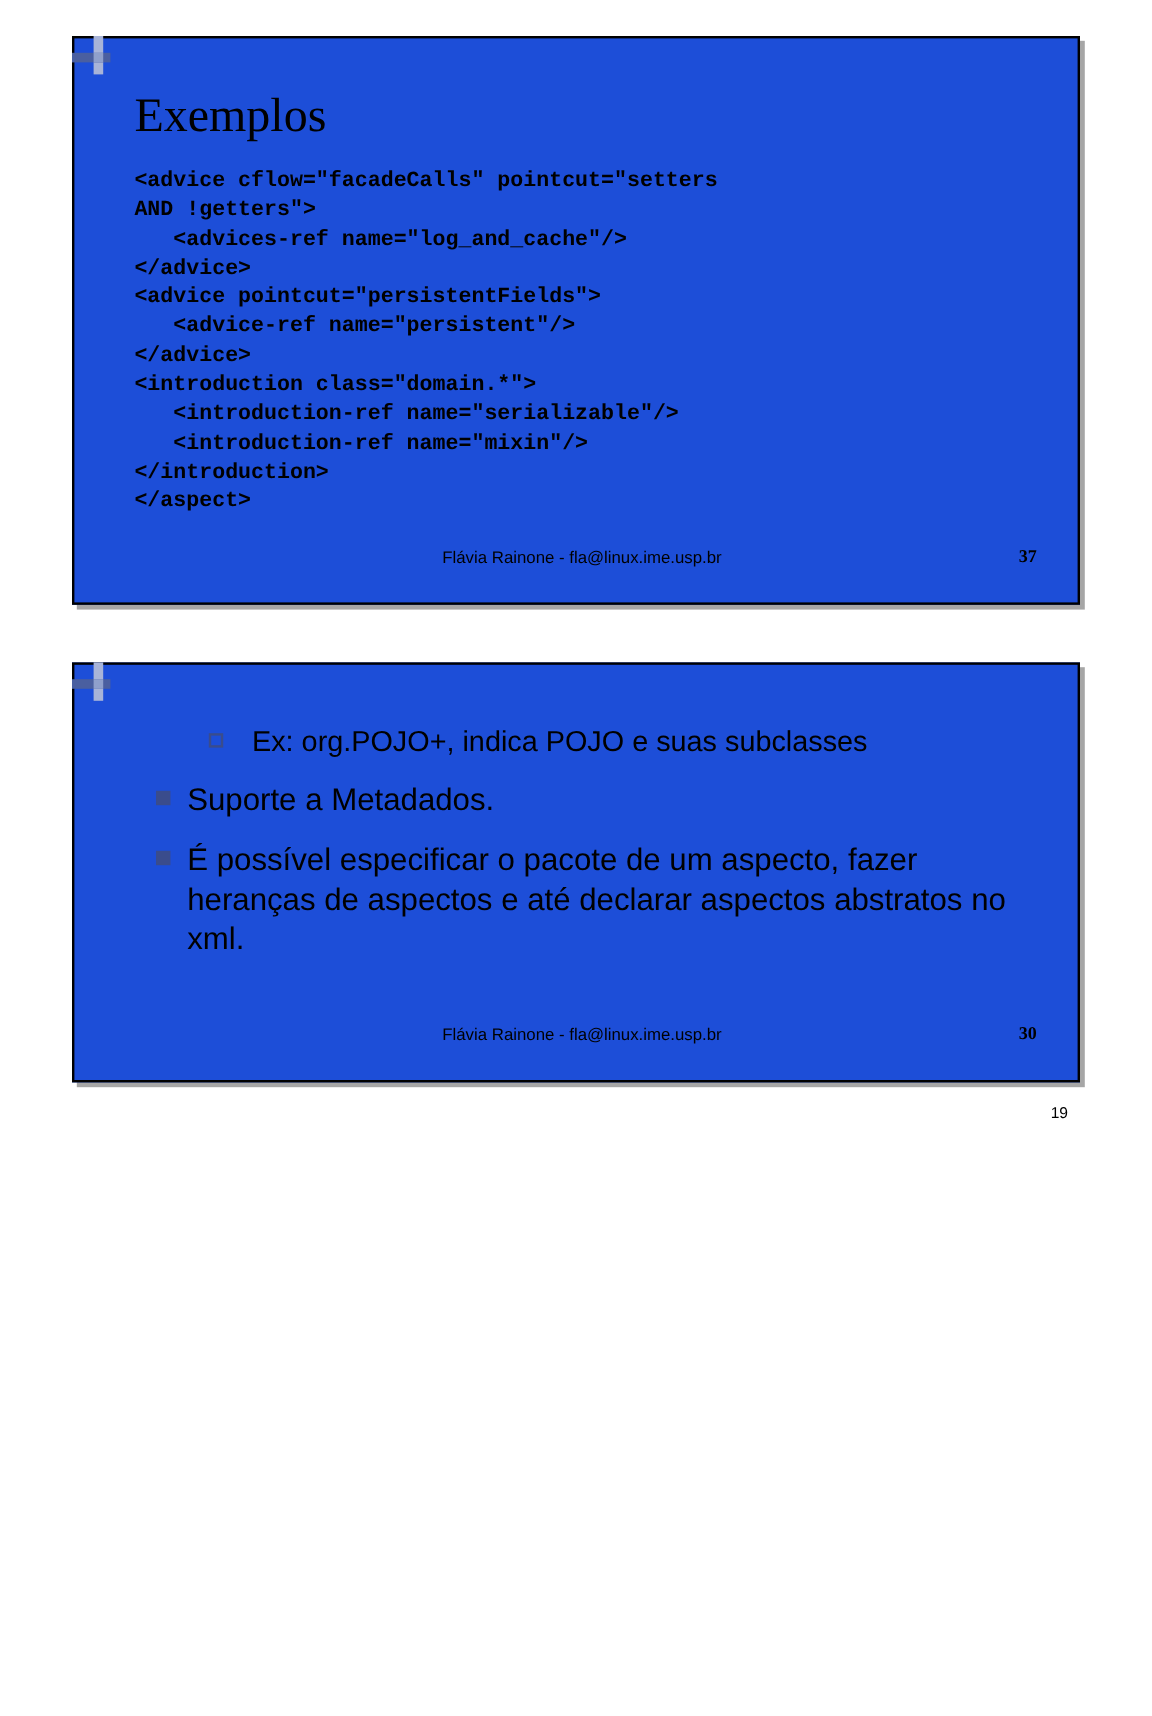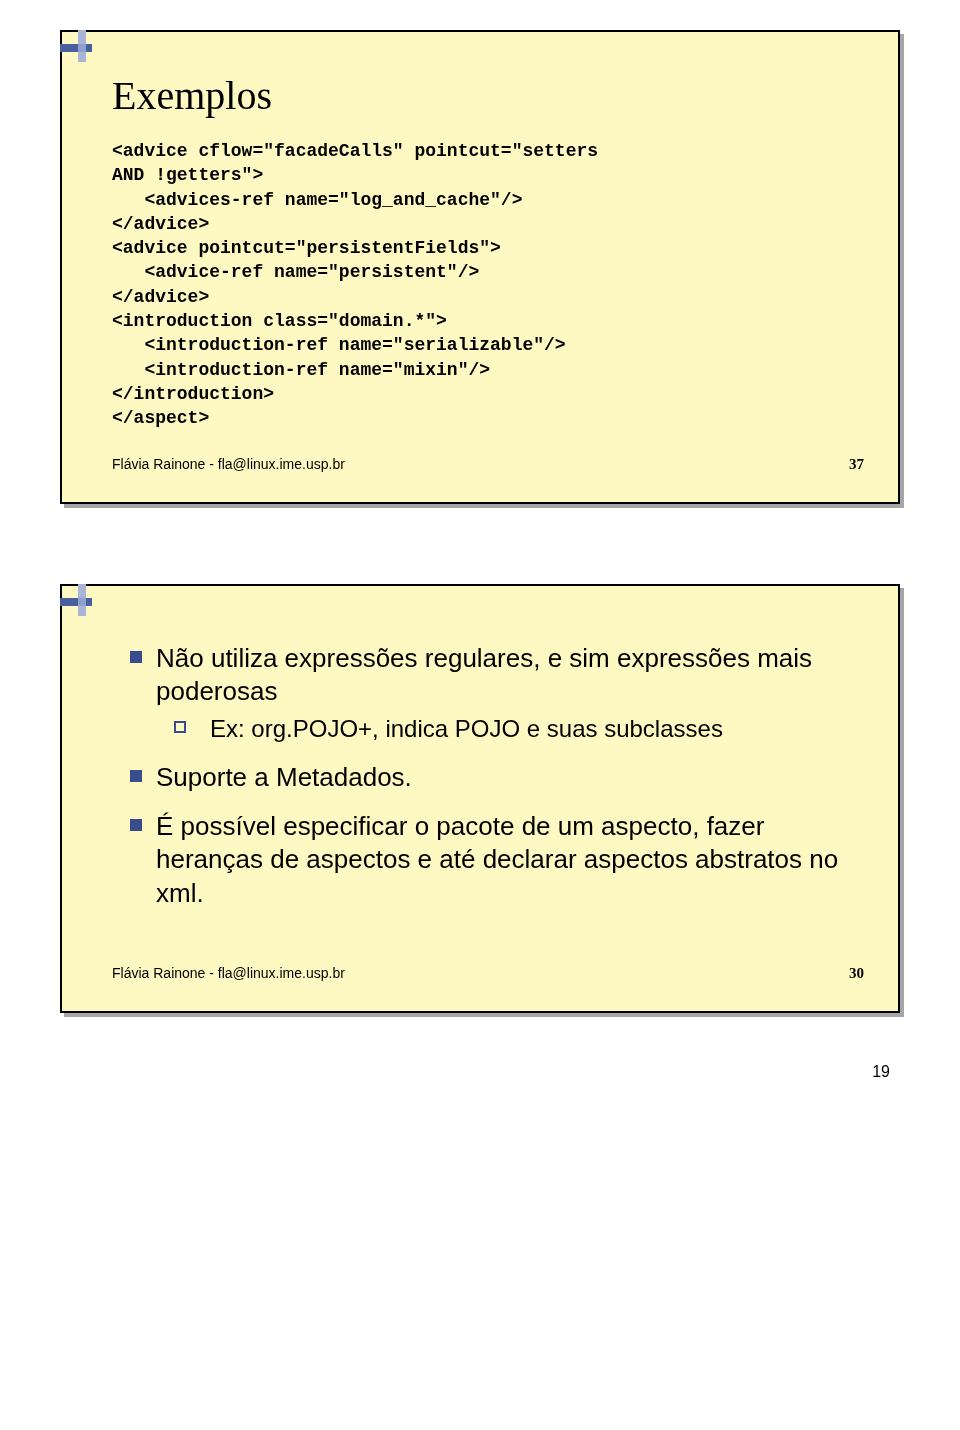--- a/index.html
+++ b/index.html
@@ -11,23 +11,23 @@
     width: 960px;
   }
   .page {
     width: 960px;
     padding: 30px 60px 20px 60px;
   }
   .slide {
     position: relative;
     border: 2px solid #000;
     box-shadow: 4px 4px 0 rgba(0,0,0,0.35);
-    margin-bottom: 80px;
+    margin-bottom: 48px;
     padding: 40px 40px 30px 50px;
-    background: #fef9c3;
+    background: #1d4ed8;
   }
   .corner-deco {
     position: absolute;
     top: -2px;
     left: -2px;
   }
   .deco-bar-h {
     position: absolute;
     top: 14px;
     left: 0;
@@ -60,21 +60,21 @@
   .code-block {
     font-family: "Courier New", monospace;
     font-size: 18px;
     font-weight: bold;
     white-space: pre;
     line-height: 1.35;
     color: #000;
   }
   .footer {
     display: flex;
-    justify-content: flex-start;
+    justify-content: center;
     align-items: baseline;
     font-size: 14px;
     color: #000;
     margin-top: 25px;
   }
   .footer .author {
     flex: 0 0 auto;
   }
   .footer .pagenum {
     position: absolute;
@@ -116,21 +116,21 @@
     flex: 0 0 auto;
     margin-top: 7px;
     margin-right: 12px;
   }
   .b2 .txt {
     font-size: 24px;
     line-height: 1.28;
   }
   .page-num-outer {
     text-align: right;
-    font-size: 16px;
+    font-size: 13px;
     padding-right: 10px;
     margin-top: -30px;
   }
 </style>
 </head>
 <body>
 
 <div class="page">
 
   <div class="slide">
@@ -159,24 +159,20 @@
   </div>
 
   <div class="slide">
     <div class="corner-deco">
       <div class="deco-bar-v"></div>
       <div class="deco-bar-h"></div>
       <div class="deco-sq"></div>
     </div>
 
     <div class="bullets">
-      <div class="b1">
-        <div class="sq"></div>
-        <div class="txt">Não utiliza expressões regulares, e sim expressões mais poderosas</div>
-      </div>
       <div class="b2">
         <div class="osq"></div>
         <div class="txt">Ex: org.POJO+, indica POJO e suas subclasses</div>
       </div>
       <div class="b1">
         <div class="sq"></div>
         <div class="txt">Suporte a Metadados.</div>
       </div>
       <div class="b1">
         <div class="sq"></div>

